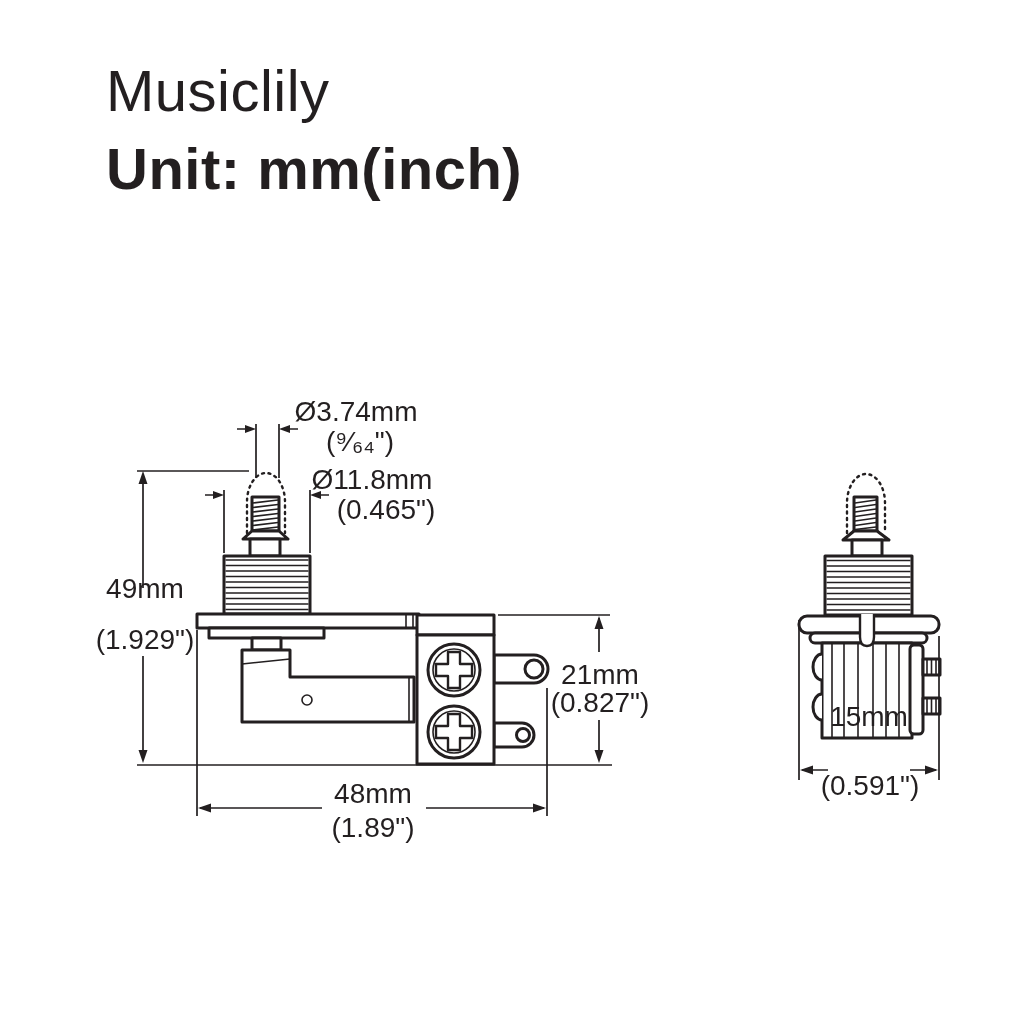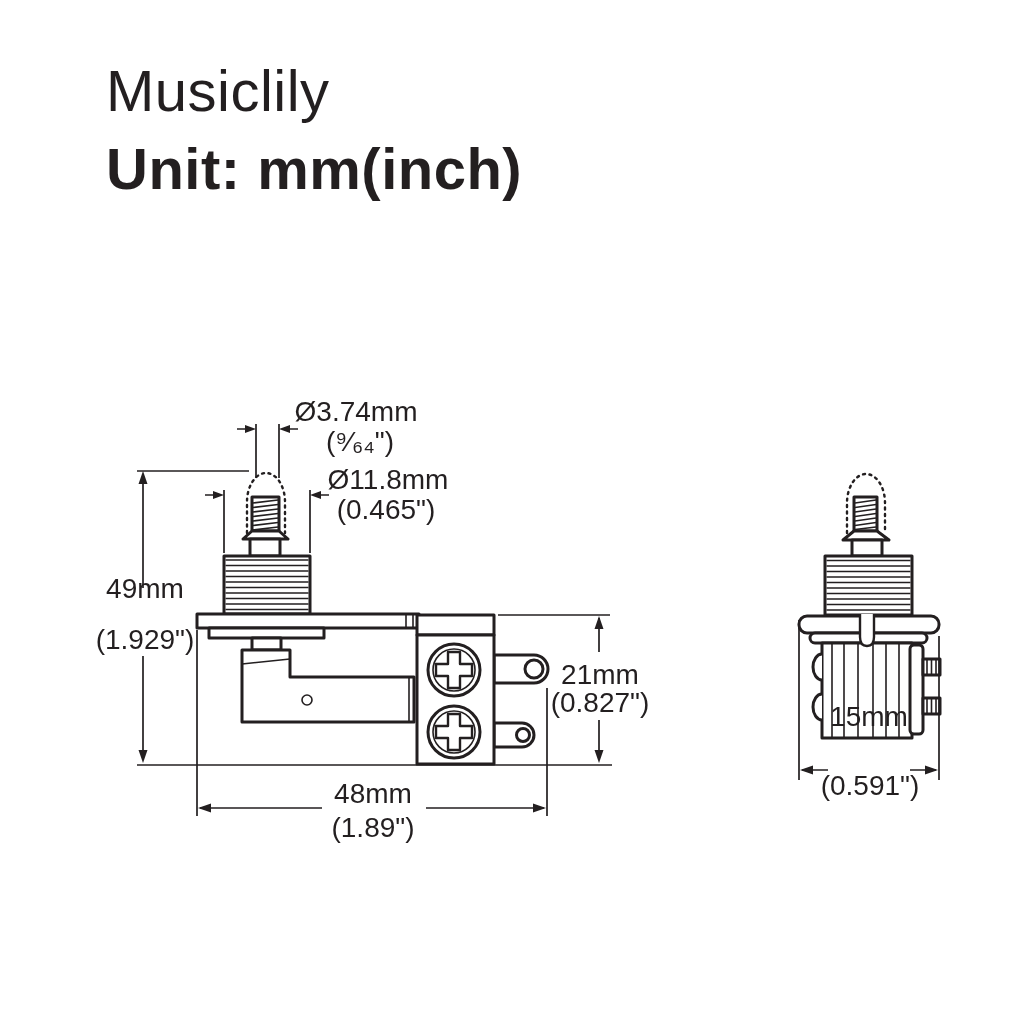--- a/index.html
+++ b/index.html
@@ -142,21 +142,21 @@
       <path class="dim" d="M760,770 H786 M868,770 H894"></path>
       <polygon class="arr" points="758,770 771,765.5 771,774.5"></polygon>
       <polygon class="arr" points="896,770 883,765.5 883,774.5"></polygon>
     </g>
   </svg>
 
   <div>
     <div class="dim-label" style="left:314px; top:412px;">Ø3.74mm</div>
     <div class="dim-label" style="left:318px; top:442px;">(⁹⁄₆₄")</div>
 
-    <div class="dim-label" style="left:346px; top:480px;">Ø11.8mm</div>
+    <div class="dim-label" style="left:330px; top:480px;">Ø11.8mm</div>
     <div class="dim-label" style="left:344px; top:510px;">(0.465")</div>
 
     <div class="dim-label" style="left:103px; top:589px;">49mm</div>
     <div class="dim-label" style="left:103px; top:640px;">(1.929")</div>
 
     <div class="dim-label" style="left:558px; top:675px;">21mm</div>
     <div class="dim-label" style="left:558px; top:703px;">(0.827")</div>
 
     <div class="dim-label" style="left:331px; top:794px;">48mm</div>
     <div class="dim-label" style="left:331px; top:828px;">(1.89")</div>

